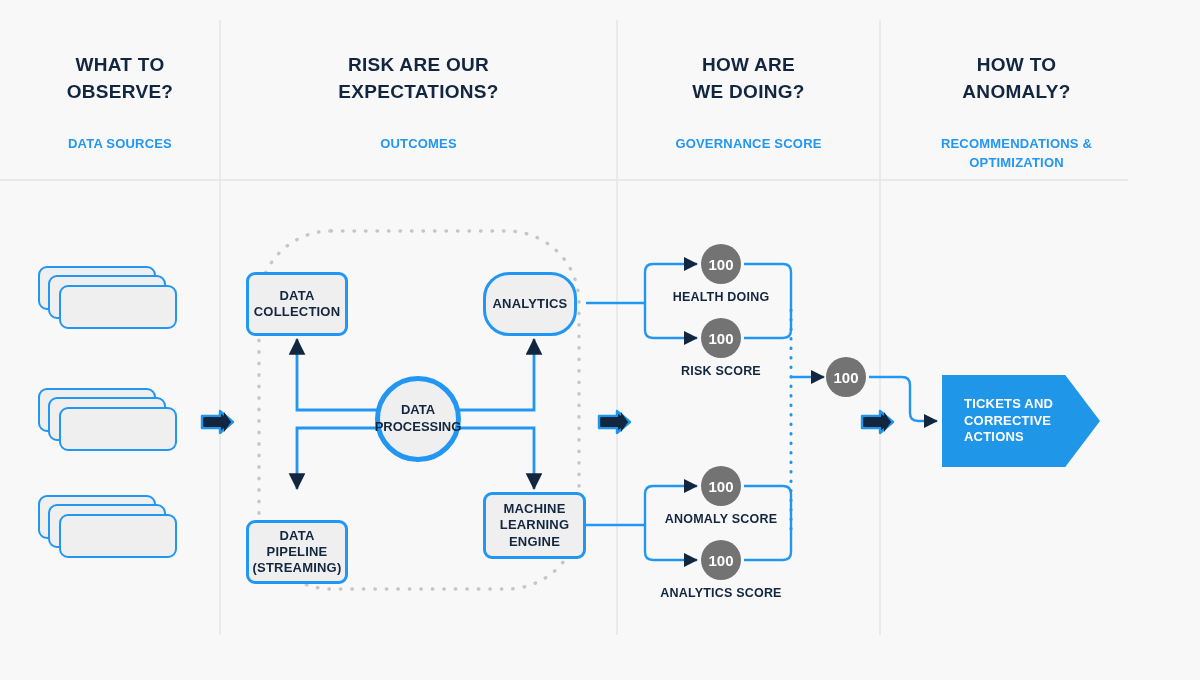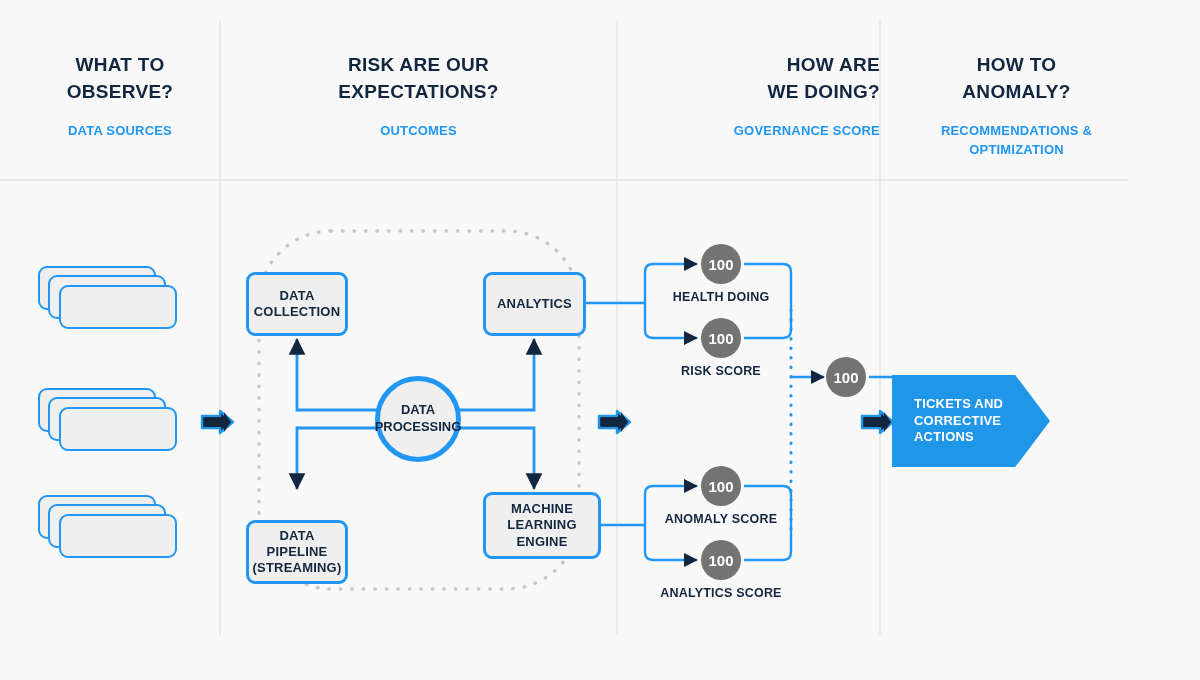--- a/index.html
+++ b/index.html
@@ -30,21 +30,21 @@
   }
   .col-title {
     font-size: 19px;
     font-weight: bold;
     color: #12263f;
     letter-spacing: 0.3px;
     line-height: 1.42;
     white-space: pre-line;
   }
   .col-sub {
-    margin-top: 15px;
+    margin-top: 28px;
     font-size: 13px;
     font-weight: bold;
     color: #2196f3;
     letter-spacing: 0.2px;
     line-height: 1.5;
     white-space: pre-line;
   }
   
   .pbox {
     position: absolute;
@@ -209,21 +209,21 @@
   <div class="col-head" style="left:0px; top:52px; width:240px;">
     <div class="col-title">WHAT TO
 OBSERVE?</div>
     <div class="col-sub">DATA SOURCES</div>
   </div>
   <div class="col-head" style="left:220px; top:52px; width:397px;">
     <div class="col-title">RISK ARE OUR
 EXPECTATIONS?</div>
     <div class="col-sub">OUTCOMES</div>
   </div>
-  <div class="col-head" style="left:617px; top:52px; width:263px;text-align:right;">
+  <div class="col-head" style="left:617px; top:52px; width:263px;">
     <div class="col-title">HOW ARE
 WE DOING?</div>
     <div class="col-sub">GOVERNANCE SCORE</div>
   </div>
   <div class="col-head" style="left:880px; top:52px; width:273px;">
     <div class="col-title">HOW TO
 ANOMALY?</div>
     <div class="col-sub">RECOMMENDATIONS &amp;
 OPTIMIZATION</div>
   </div>
@@ -240,26 +240,26 @@
   </div>
   <div class="stack" style="left:38px; top:495px;">
     <div class="sheet s1"></div>
     <div class="sheet s2"></div>
     <div class="sheet s3"></div>
   </div>
 
   <div class="pbox" style="left:246px; top:272px; width:102px; height:64px;">DATA
 COLLECTION</div>
 
-  <div class="pbox" style="left:483px; top:272px; width:103px; height:64px;">ANALYTICS</div>
+  <div class="pbox" style="left:483px; top:272px; width:94px; height:64px;border-radius:26px;">ANALYTICS</div>
 
   <div class="pbox" style="left:246px; top:520px; width:102px; height:64px;">DATA PIPELINE
 (STREAMING)</div>
 
-  <div class="pbox" style="left:483px; top:492px; width:118px; height:67px;">MACHINE
+  <div class="pbox" style="left:483px; top:492px; width:103px; height:67px;">MACHINE
 LEARNING
 ENGINE</div>
 
   <div class="ccircle" style="left:375px; top:376px; width:86px; height:86px;">DATA
 PROCESSING</div>
 
   <div class="score-node" style="left:701px; top:244px;">
     <div class="score-circle">100</div>
     <div class="score-label">HEALTH DOING</div>
   </div>
@@ -273,19 +273,19 @@
   </div>
   <div class="score-node" style="left:701px; top:540px;">
     <div class="score-circle">100</div>
     <div class="score-label">ANALYTICS SCORE</div>
   </div>
 
   <div class="score-node" style="left:826px; top:357px;">
     <div class="score-circle">100</div>
   </div>
 
-  <div class="chevron" style="left:892px; top:375px; width:158px; height:92px;">
+  <div class="chevron" style="left:942px; top:375px; width:158px; height:92px;">
     <div class="chevron-text">TICKETS AND
 CORRECTIVE
 ACTIONS</div>
   </div>
 
 </div>
 
 </body></html>

